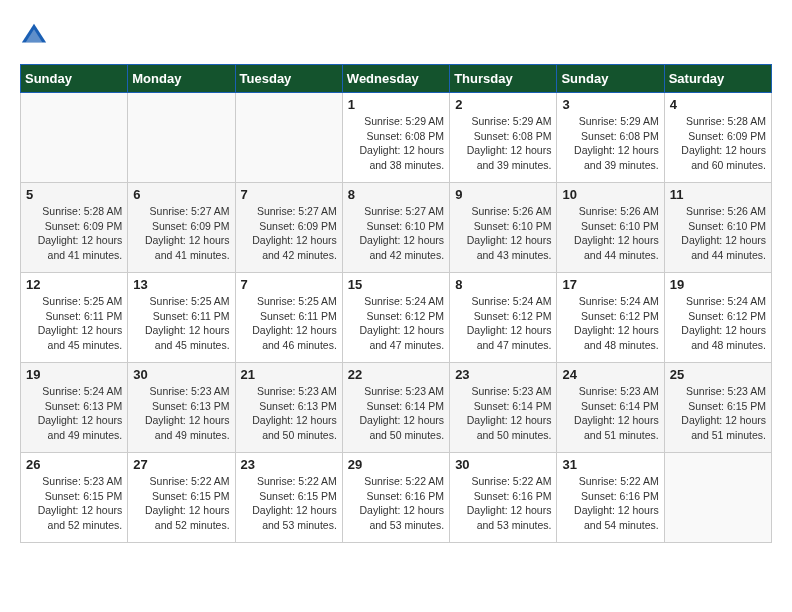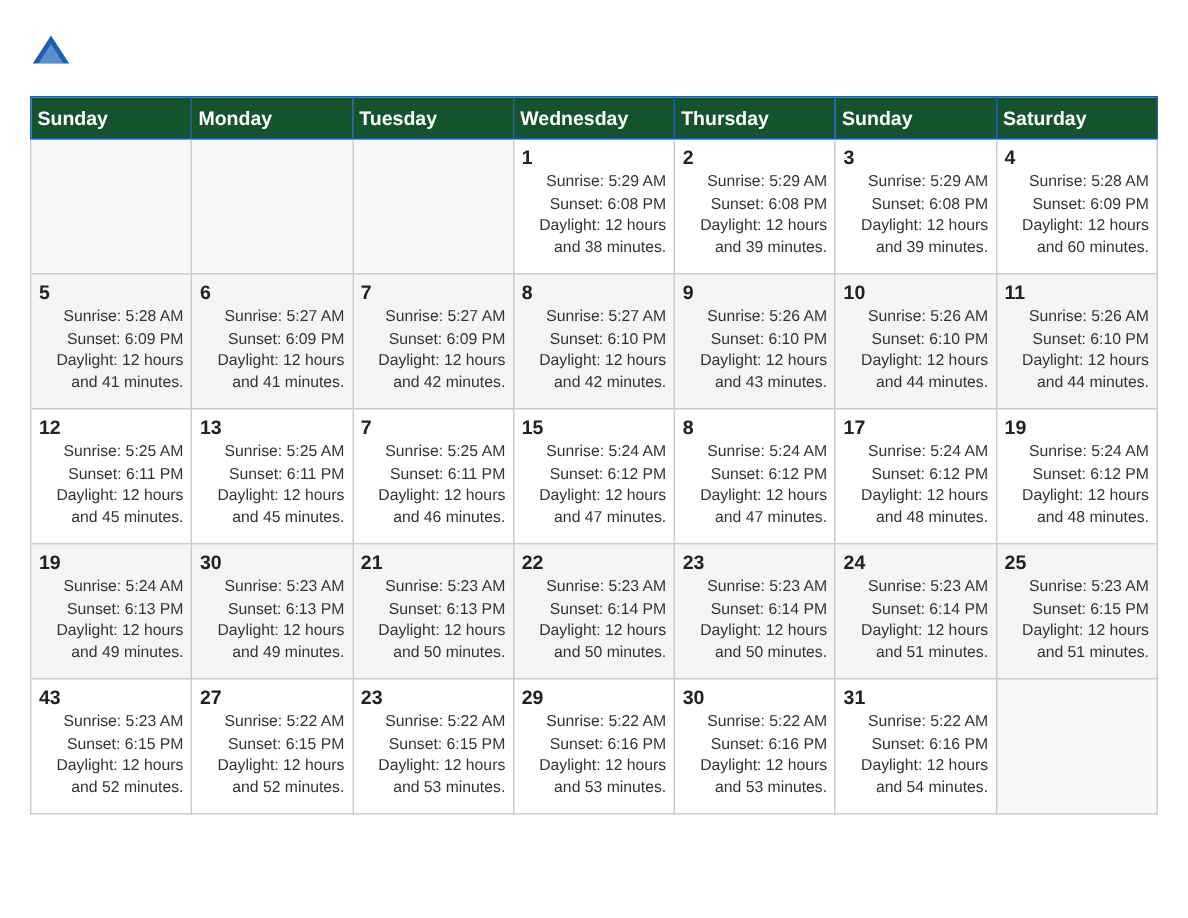--- a/index.html
+++ b/index.html
@@ -325,21 +325,21 @@
           <div class="day-num">25</div>
           <div class="day-detail">
             <div>Sunrise: 5:23 AM</div>
             <div>Sunset: 6:15 PM</div>
             <div>Daylight: 12 hours and 51 minutes.</div>
           </div>
         </td>
       </tr>
       <tr>
         <td>
-          <div class="day-num">43</div>
+          <div class="day-num">26</div>
           <div class="day-detail">
             <div>Sunrise: 5:23 AM</div>
             <div>Sunset: 6:15 PM</div>
             <div>Daylight: 12 hours and 52 minutes.</div>
           </div>
         </td>
         <td>
           <div class="day-num">27</div>
           <div class="day-detail">
             <div>Sunrise: 5:22 AM</div>

